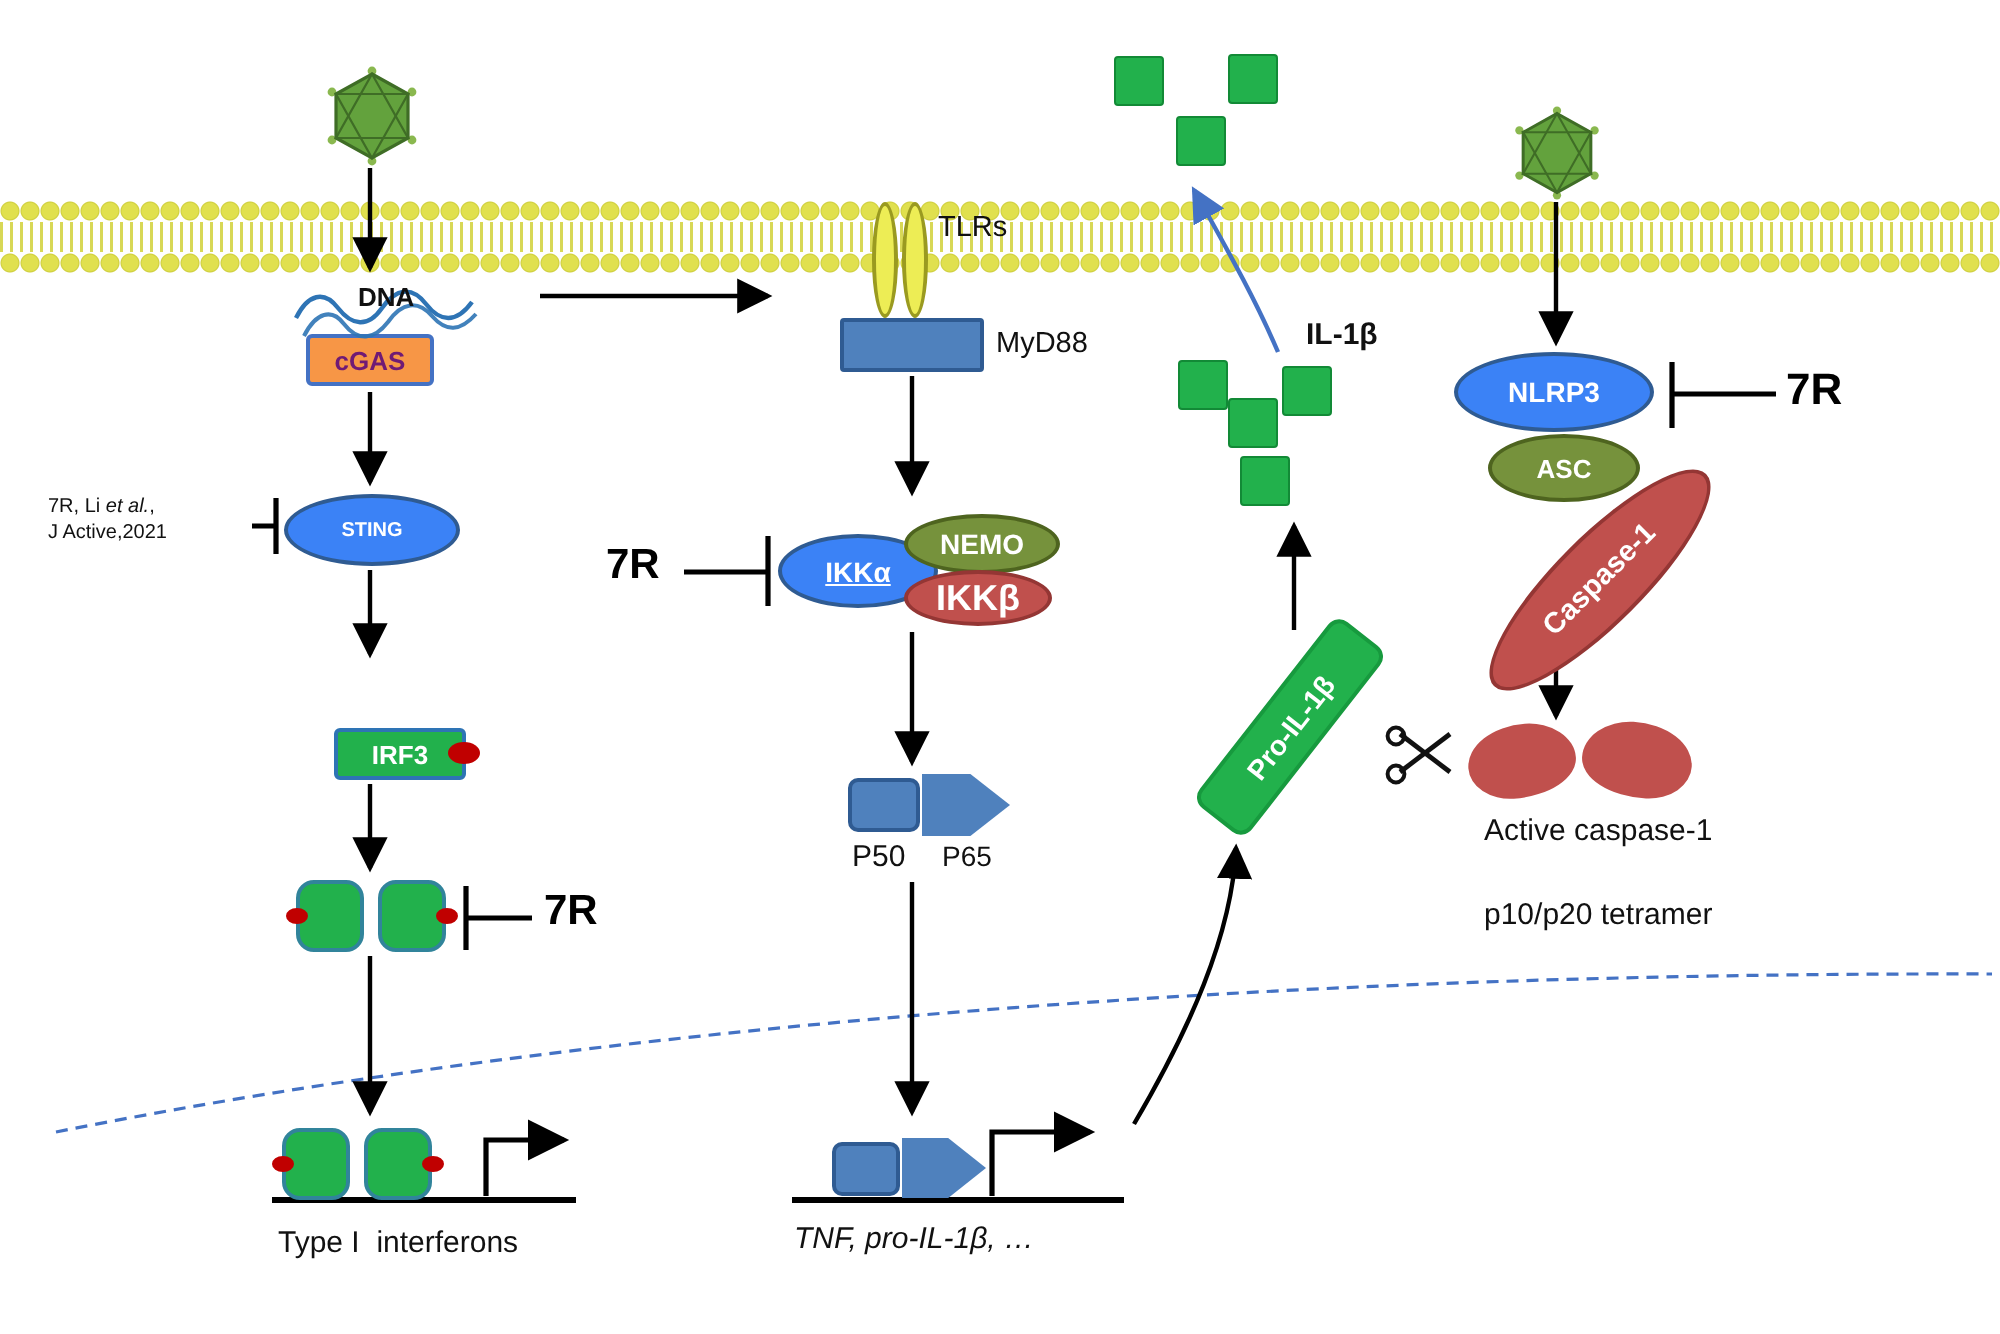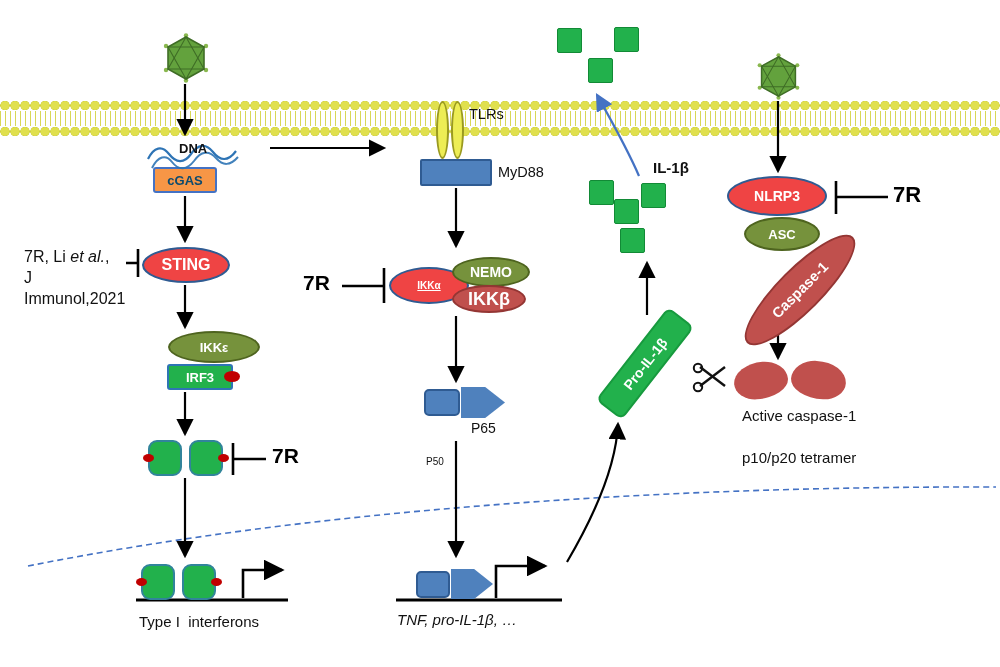--- a/index.html
+++ b/index.html
@@ -1,19 +1,19 @@
 <!DOCTYPE html>
 <html><head>
 <meta charset="utf-8">
 <style>
   html,body{margin:0;padding:0;background:#fff;font-family:"Liberation Sans",sans-serif;}
   #canvas{position:relative;width:1000px;height:667px;background:#fff;overflow:hidden;border-radius:10px;}
   .abs{position:absolute;box-sizing:border-box;}
   .ellipse{border-radius:50%;display:flex;align-items:center;justify-content:center;color:#fff;font-weight:bold;text-align:center;}
-  .blueF{background:#ef4444;border:2px solid #2f5b92;}
+  .blueF{background:#3b82f6;border:2px solid #2f5b92;}
   .oliveF{background:#76923C;border:2px solid #4e641f;}
   .redF{background:#C0504D;border:2px solid #943634;}
   .greenSq{background:#22B14C;border:1.5px solid #128a36;border-radius:2px;}
   .lbl{position:absolute;font-size:15px;color:#111;white-space:pre;}
   .boldLbl{font-weight:bold;}
   .membrane{left:0;top:100px;width:1000px;height:37px;}
   .mem-heads{height:11px;background-image:radial-gradient(circle at 5px 5.5px,#e0e04e 3.9px,#cfcf3f 4.5px,transparent 5px);background-size:10px 11px;background-repeat:repeat-x;}
   .mem-tails{height:15px;background-image:repeating-linear-gradient(90deg,#d8d856 0 1.4px,transparent 1.4px 5px);}
   .dimer .unit{position:absolute;width:34px;height:36px;background:#22B14C;border:2.5px solid #31849B;border-radius:9px;box-sizing:border-box;}
   .dimer .u1{left:0;} .dimer .u2{left:41px;}
@@ -64,57 +64,56 @@
   </div>
 
   <div class="abs" style="left:436px;top:101px;width:13px;height:58px;background:#eded55;border:2px solid #9a9a20;border-radius:50%;z-index:2;"></div>
   <div class="abs" style="left:451px;top:101px;width:13px;height:58px;background:#eded55;border:2px solid #9a9a20;border-radius:50%;z-index:2;"></div>
   <div class="lbl" style="left:469px;top:106px;font-size:14.5px;">TLRs</div>
 
   <div class="abs" style="left:420px;top:159px;width:72px;height:27px;background:#4F81BD;border:2px solid #2f5b92;border-radius:2px;"></div>
   <div class="lbl" style="left:498px;top:164px;font-size:14.5px;">MyD88</div>
 
   <div class="lbl" style="left:179px;top:141px;font-size:13px;font-weight:600;z-index:6;">DNA</div>
-  <div class="abs" style="left:153px;top:167px;width:64px;height:26px;background:#F79646;border:2px solid #4472C4;border-radius:3px;display:flex;align-items:center;justify-content:center;color:#0c4a6e;font-size:13px;font-weight:bold;">cGAS</div>
+  <div class="abs" style="left:153px;top:167px;width:64px;height:26px;background:#F79646;border:2px solid #4472C4;border-radius:3px;display:flex;align-items:center;justify-content:center;color:#701a75;font-size:13px;font-weight:bold;">cGAS</div>
 
-  <div class="abs ellipse blueF" style="left:142px;top:247px;width:88px;height:36px;font-size:16px;">STING</div>
+  <div class="abs ellipse blueF" style="left:142px;top:247px;width:88px;height:36px;font-size:10px;">STING</div>
 
-  <div class="abs" style="left:24px;top:247px;width:112px;font-size:16px;line-height:1.3;color:#111;">
+  <div class="abs" style="left:24px;top:247px;width:112px;font-size:10px;line-height:1.3;color:#111;">
     <div><span>7R, Li </span><i>et al.</i><span>,</span></div>
-    <div>J Immunol,2021</div>
+    <div>J Active,2021</div>
   </div>
 
-  <div class="abs ellipse oliveF" style="left:168px;top:331px;width:92px;height:32px;font-size:13px;z-index:3;">IKKε</div>
   <div class="abs" style="left:167px;top:364px;width:66px;height:26px;background:#22B14C;border:2px solid #2E74B5;border-radius:3px;display:flex;align-items:center;justify-content:center;color:#fff;font-size:13px;font-weight:bold;z-index:4;">IRF3</div>
   <div class="abs" style="left:224px;top:371px;width:16px;height:11px;background:#C00000;border-radius:50%;z-index:5;"></div>
 
   <div class="abs dimer" style="left:148px;top:440px;width:76px;height:36px;">
     <div class="unit u1"></div>
     <div class="unit u2"></div>
     <div class="pdot p1"></div>
     <div class="pdot p2"></div>
   </div>
   <div class="inh7r" style="left:272px;top:444px;">7R</div>
 
   <div class="abs dimer" style="left:141px;top:564px;width:76px;height:36px;z-index:2;">
     <div class="unit u1"></div>
     <div class="unit u2"></div>
     <div class="pdot p1"></div>
     <div class="pdot p2"></div>
   </div>
   <div class="lbl" style="left:139px;top:613px;">Type I  interferons</div>
 
-  <div class="abs ellipse blueF" style="left:389px;top:267px;width:80px;height:37px;font-size:10px;z-index:2;text-decoration:underline;">IKKα</div>
+  <div class="abs ellipse blueF" style="left:389px;top:267px;width:80px;height:37px;font-size:14px;z-index:2;text-decoration:underline;">IKKα</div>
   <div class="abs ellipse oliveF" style="left:452px;top:257px;width:78px;height:30px;font-size:14px;z-index:3;">NEMO</div>
   <div class="abs ellipse redF" style="left:452px;top:285px;width:74px;height:28px;font-size:18px;z-index:3;">IKKβ</div>
   <div class="inh7r" style="left:303px;top:271px;">7R</div>
 
   <div class="abs pbox" style="left:424px;top:389px;width:36px;height:27px;"></div>
   <div class="abs pent" style="left:461px;top:387px;width:44px;height:31px;"></div>
-  <div class="lbl" style="left:426px;top:420px;font-size:10px;margin-top:36px;">P50</div>
+  <div class="lbl" style="left:426px;top:420px;font-size:15px;">P50</div>
   <div class="lbl" style="left:471px;top:420px;font-size:14px;">P65</div>
 
   <div class="abs pbox" style="left:416px;top:571px;width:34px;height:27px;z-index:2;"></div>
   <div class="abs pent" style="left:451px;top:569px;width:42px;height:30px;z-index:2;"></div>
   <div class="lbl" style="left:397px;top:611px;font-style:italic;">TNF, pro-IL-1β, …</div>
 
   <div class="abs" style="left:586px;top:347px;width:118px;height:33px;background:#22B14C;border:2px solid #179a3e;border-radius:7px;transform:rotate(-52deg);display:flex;align-items:center;justify-content:center;color:#fff;font-size:14px;font-weight:bold;">Pro-IL-1β</div>
   <div class="lbl boldLbl" style="left:653px;top:159px;font-size:15px;">IL-1β</div>
   <div class="abs greenSq" style="left:589px;top:180px;width:25px;height:25px;"></div>
   <div class="abs greenSq" style="left:641px;top:183px;width:25px;height:25px;"></div>

